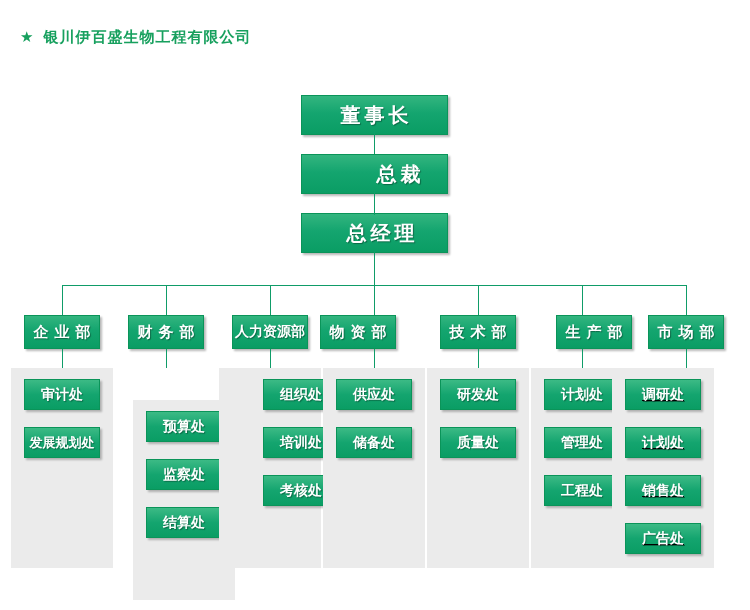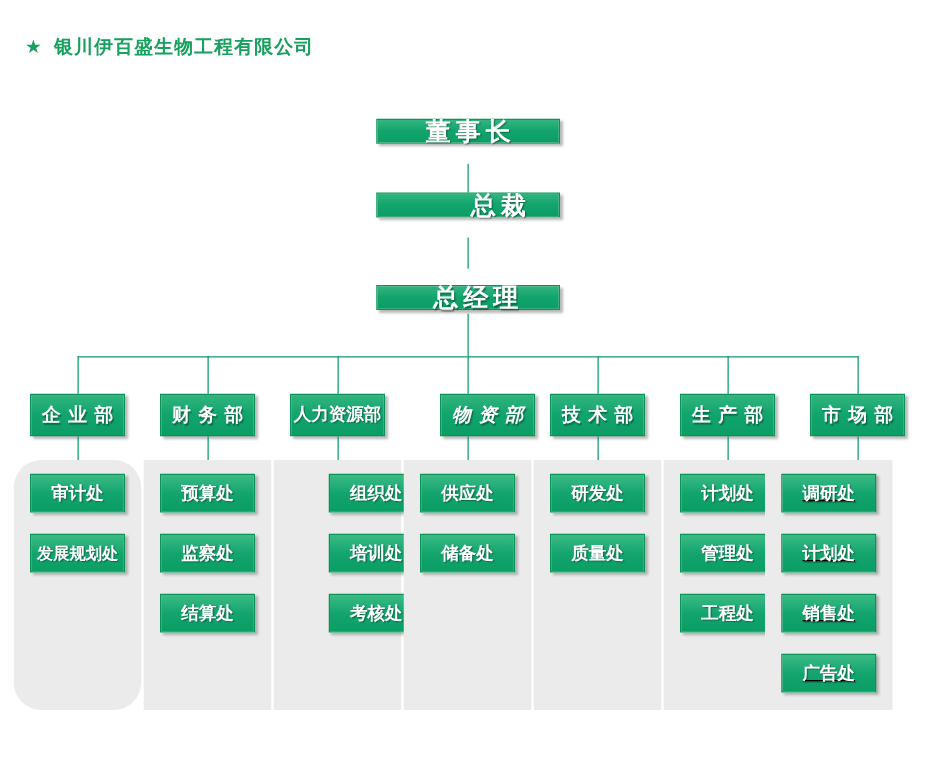--- a/index.html
+++ b/index.html
@@ -24,21 +24,21 @@
     box-sizing:border-box;
     background:linear-gradient(180deg,#33b57f 0%,#14a56f 45%,#0a9d64 100%);
     border:1px solid #0a9459;
     box-shadow:2px 2px 2px rgba(0,0,0,0.28);
     color:#ffffff;
     display:flex;align-items:center;justify-content:center;
     text-shadow:1px 1px 1px rgba(0,0,0,0.35);
     white-space:nowrap;
   }
   .top-box{
-    left:301px;width:147px;height:20px;
+    left:301px;width:147px;height:40px;
     font-size:20px;font-weight:bold;
     letter-spacing:4px;text-indent:4px;
   }
   .dept-box{
     width:76px;height:34px;top:315px;
     font-size:15px;font-weight:bold;
   }
   .dept-box.spaced{letter-spacing:6px;text-indent:6px;}
   .dept-box.tight{font-size:14px;}
   .office-box{
@@ -72,58 +72,58 @@
 
 <div class="page">
 
   <div class="header">
     <span class="star">★</span>
     <span>银川伊百盛生物工程有限公司</span>
   </div>
 
   <div class="gbox top-box" style="top:95px;">董事长</div>
   <div class="gbox top-box" style="top:154px;padding-left:48px;">总裁</div>
-  <div class="gbox top-box" style="top:228px;padding-left:12px;">总经理</div>
+  <div class="gbox top-box" style="top:213px;padding-left:12px;">总经理</div>
 
   <div class="vline" style="left:374px;top:131px;height:23px;"></div>
   <div class="vline" style="left:374px;top:190px;height:25px;"></div>
   <div class="vline" style="left:374px;top:251px;height:34px;"></div>
 
   <div class="hline" style="left:62px;top:285px;width:625px;"></div>
 
   <div class="vline" style="left:62px;top:285px;height:30px;"></div>
   <div class="vline" style="left:166px;top:285px;height:30px;"></div>
   <div class="vline" style="left:270px;top:285px;height:30px;"></div>
   <div class="vline" style="left:374px;top:285px;height:30px;"></div>
   <div class="vline" style="left:478px;top:285px;height:30px;"></div>
   <div class="vline" style="left:582px;top:285px;height:30px;"></div>
   <div class="vline" style="left:686px;top:285px;height:30px;"></div>
 
   <div class="gbox dept-box spaced" style="left:24px;">企业部</div>
   <div class="gbox dept-box spaced" style="left:128px;font-family:Liberation Serif, serif;">财务部</div>
   <div class="gbox dept-box tight" style="left:232px;">人力资源部</div>
-  <div class="gbox dept-box spaced" style="left:352px;font-style:italic;">物资部</div>
+  <div class="gbox dept-box spaced" style="left:320px;">物资部</div>
   <div class="gbox dept-box spaced" style="left:440px;">技术部</div>
-  <div class="gbox dept-box spaced" style="left:544px;">生产部</div>
+  <div class="gbox dept-box spaced" style="left:556px;">生产部</div>
   <div class="gbox dept-box spaced" style="left:648px;">市场部</div>
 
   <div class="vline" style="left:62px;top:349px;height:19px;"></div>
   <div class="vline" style="left:166px;top:349px;height:19px;"></div>
   <div class="vline" style="left:270px;top:349px;height:19px;"></div>
   <div class="vline" style="left:374px;top:349px;height:19px;"></div>
   <div class="vline" style="left:478px;top:349px;height:19px;"></div>
   <div class="vline" style="left:582px;top:349px;height:19px;"></div>
   <div class="vline" style="left:686px;top:349px;height:19px;"></div>
 
-  <div class="column" style="left:11px;border-radius:22px;">
+  <div class="column" style="left:11px;">
     <div class="office-box">审计处</div>
     <div class="office-box small">发展规划处</div>
   </div>
 
-  <div class="column" style="left:115px;">
+  <div class="column" style="left:133px;margin-top:32px;">
     <div class="office-box">预算处</div>
     <div class="office-box">监察处</div>
     <div class="office-box">结算处</div>
   </div>
 
   <div class="column" style="left:219px;padding-left:44px;">
     <div class="office-box">组织处</div>
     <div class="office-box">培训处</div>
     <div class="office-box">考核处</div>
   </div>

